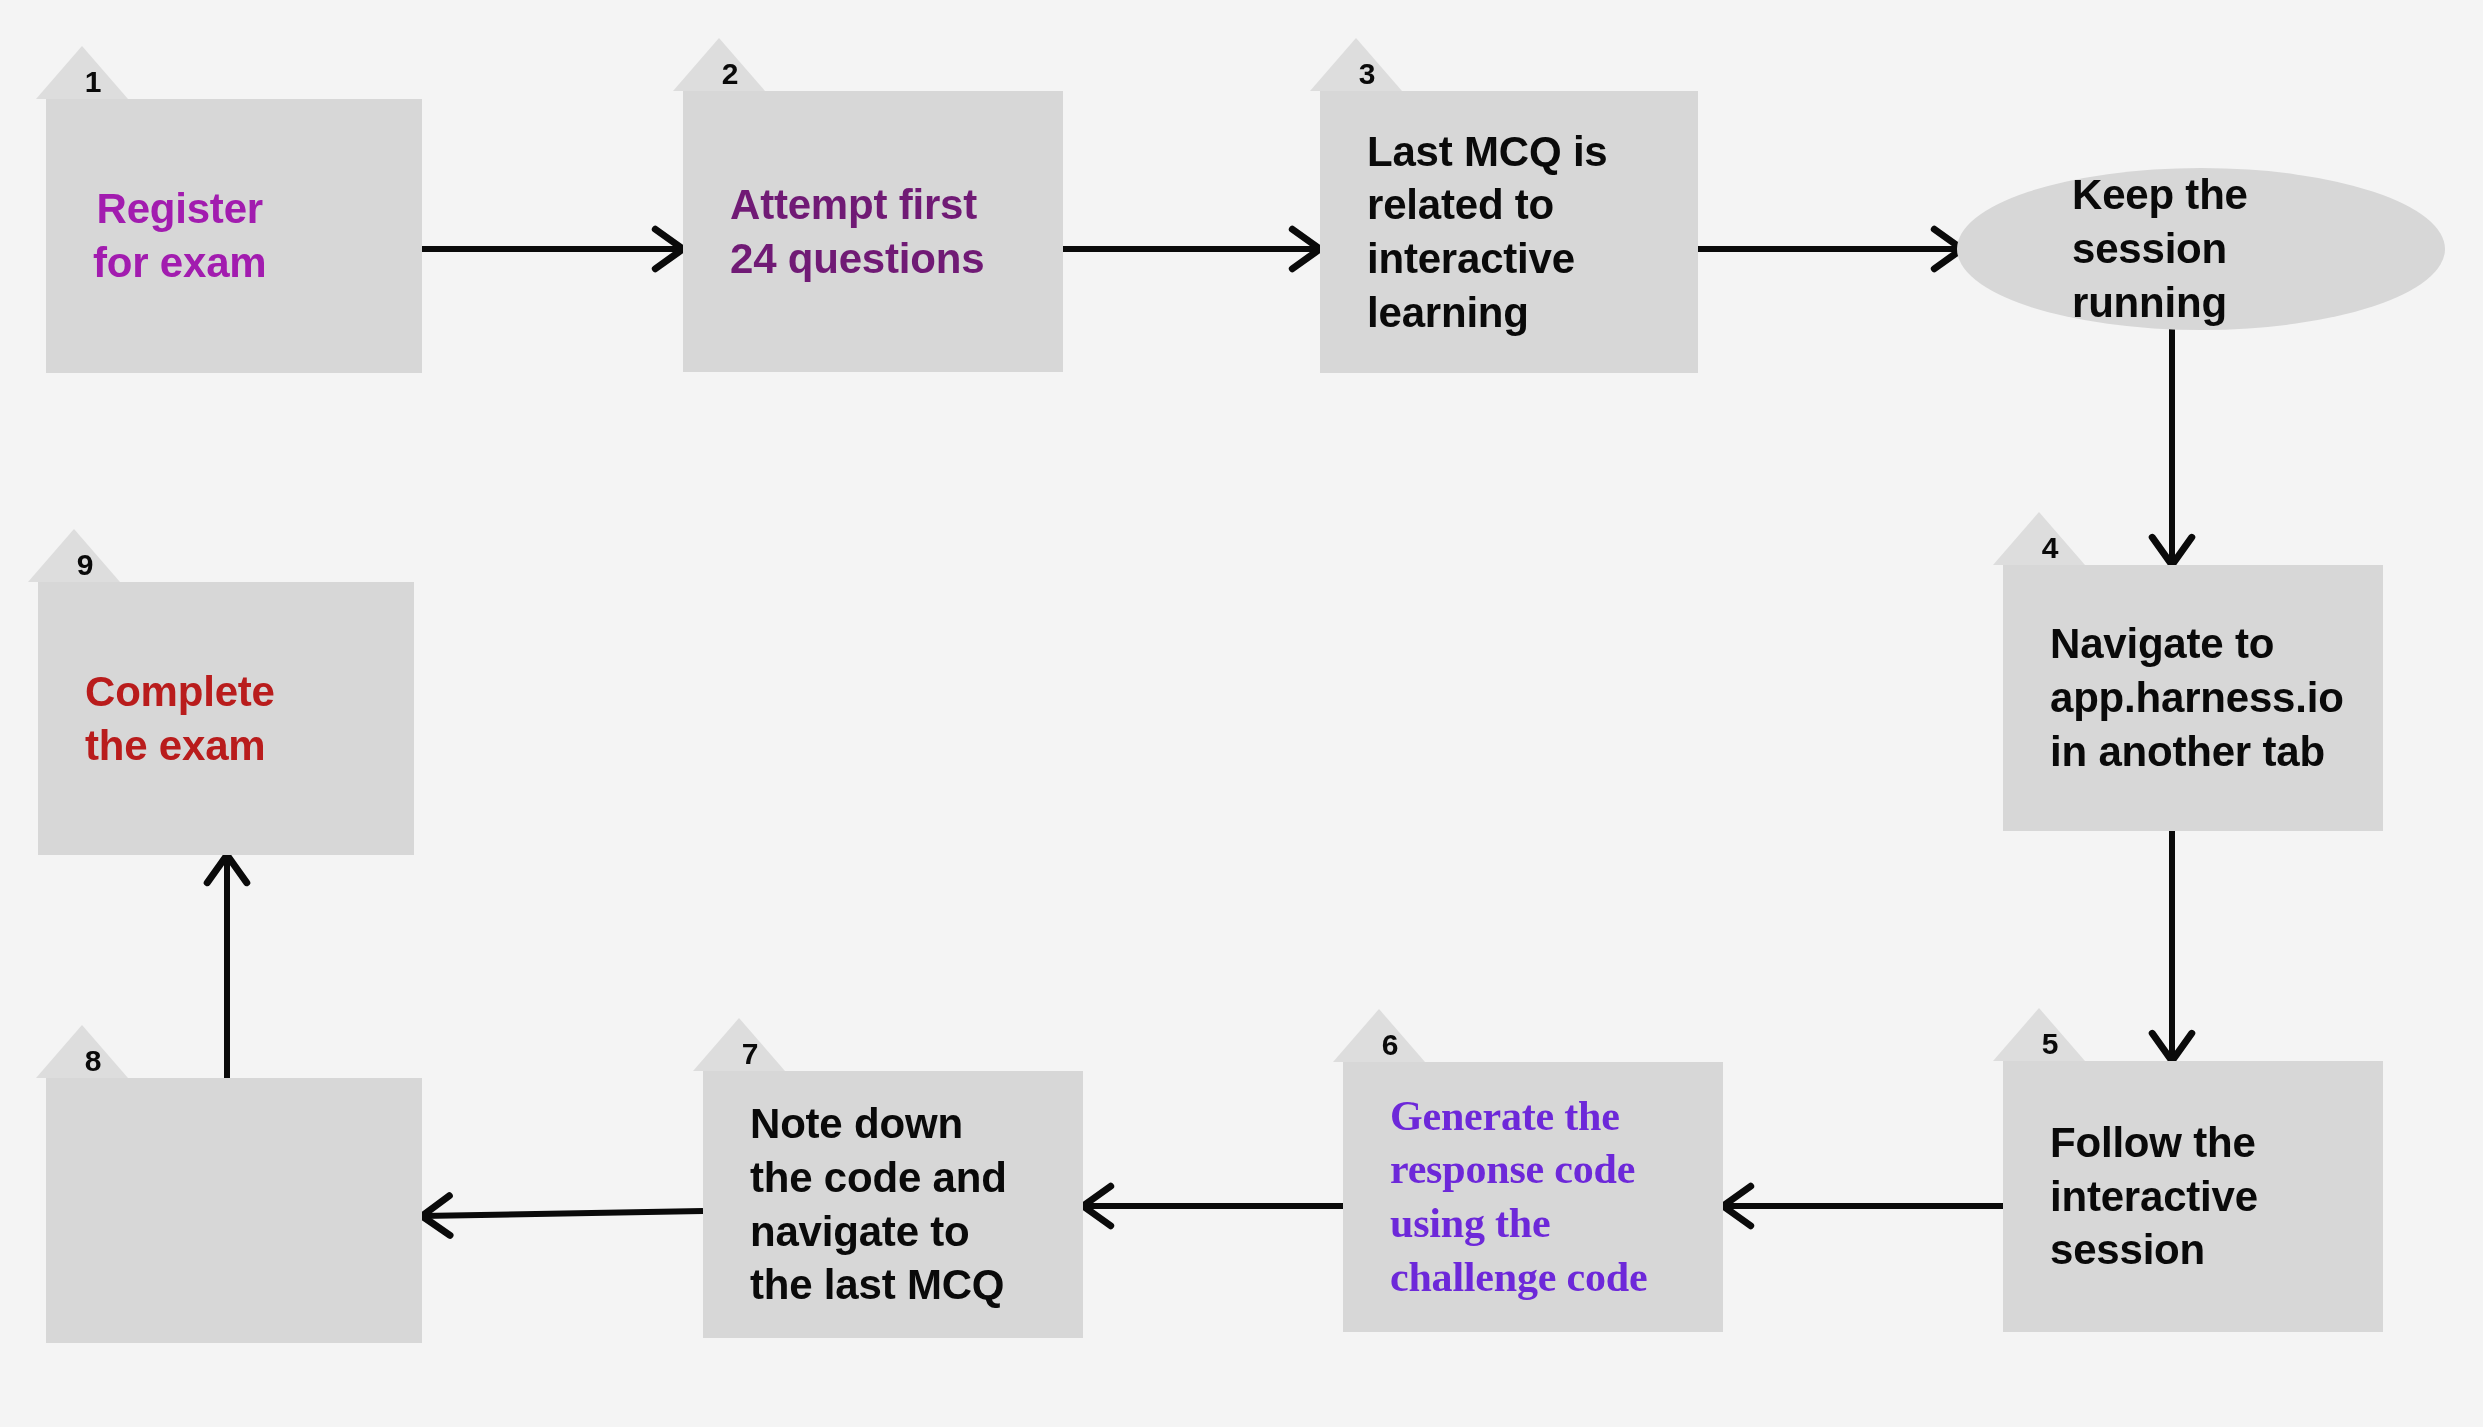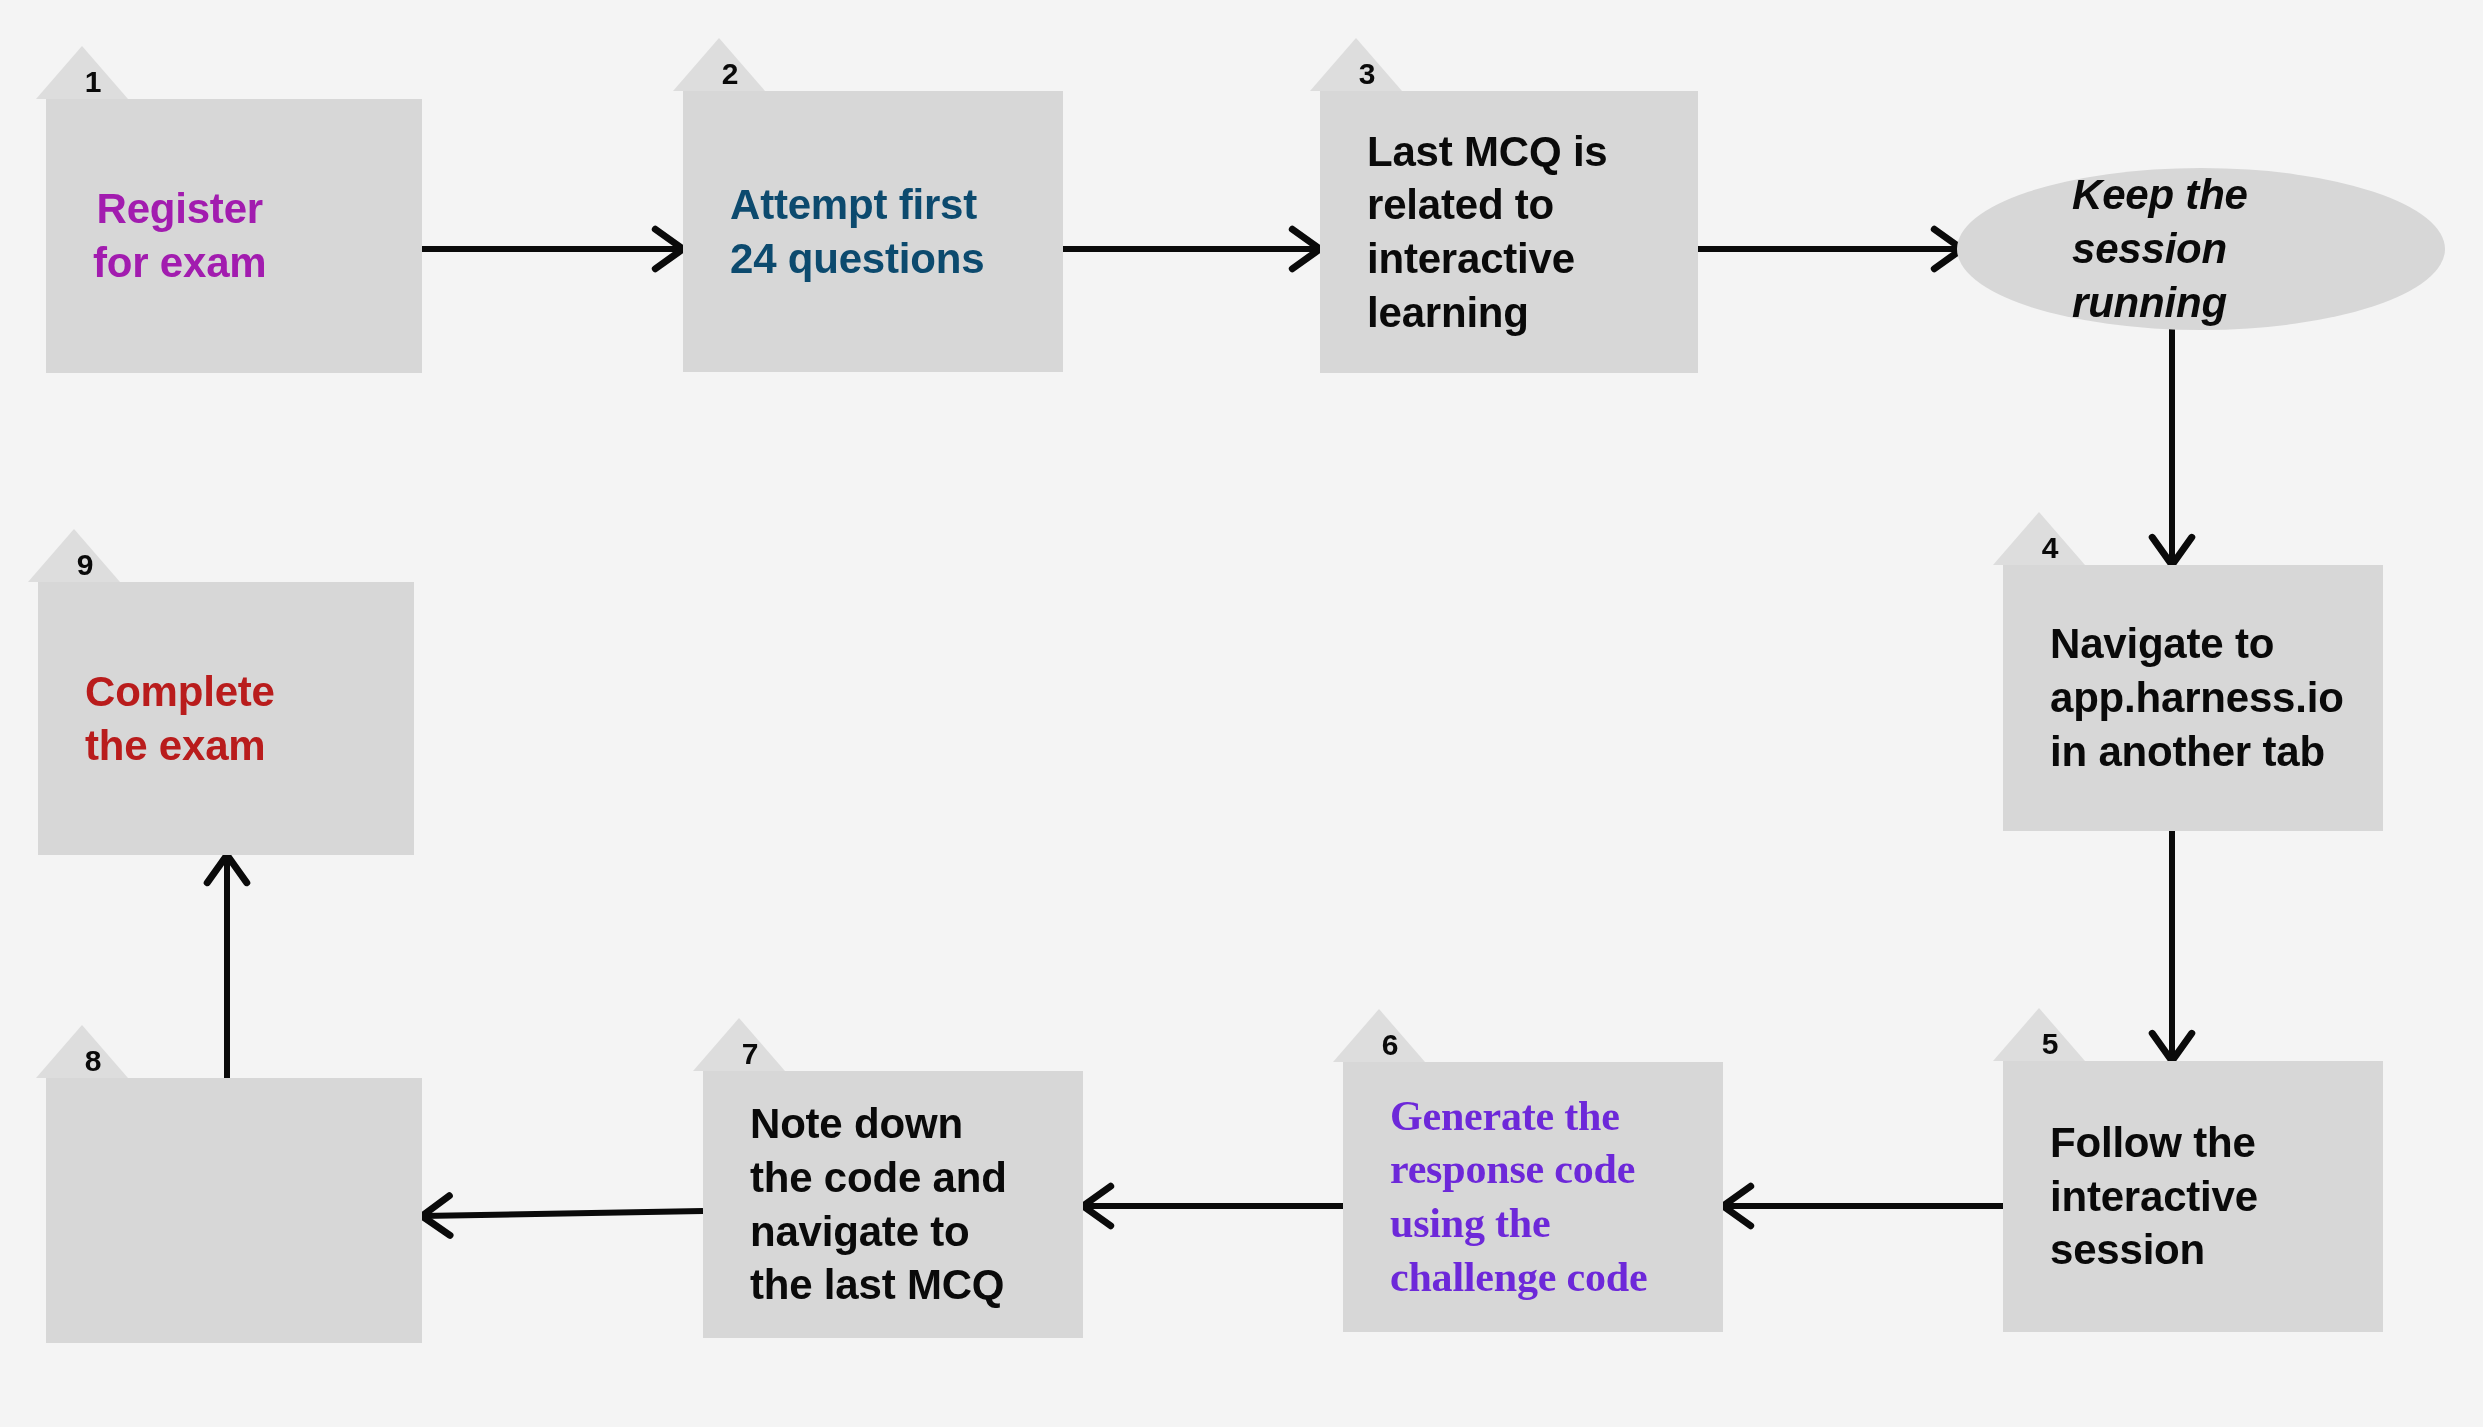--- a/index.html
+++ b/index.html
@@ -31,21 +31,20 @@
     background: #d7d7d7;
     display: flex;
     align-items: center;
   }
   .node-ellipse {
     background: #d7d7d7;
     border-radius: 50%;
     display: flex;
     align-items: center;
     justify-content: center;
-    font-style: italic;
   }
   .node-label {
     font-weight: 700;
     color: #0a0a0a;
     font-size: 42px;
     line-height: 1.28;
     letter-spacing: -0.2px;
     white-space: pre-line;
     padding-left: 47px;
     padding-right: 14px;
@@ -142,21 +141,21 @@
           <div class="badge-num">1</div>
         </div>
         <div class="node-label" style="color: #a21caf; text-align: center;">Register
 for exam</div>
       </div>
       <div class="node node-box" style="left: 683px; top: 91px; width: 380px; height: 281px; background: rgb(215, 215, 215);">
         <div class="badge">
           <div class="badge-tri" style="border-bottom-color: rgb(221, 221, 221);"></div>
           <div class="badge-num">2</div>
         </div>
-        <div class="node-label" style="color: #0c4a6e;">Attempt first
+        <div class="node-label" style="color: #701a75;">Attempt first
 24 questions</div>
       </div>
       <div class="node node-box" style="left: 1320px; top: 91px; width: 378px; height: 282px; background: rgb(215, 215, 215);">
         <div class="badge">
           <div class="badge-tri" style="border-bottom-color: rgb(221, 221, 221);"></div>
           <div class="badge-num">3</div>
         </div>
         <div class="node-label" style="color: rgb(10, 10, 10);">Last MCQ is
 related to
 interactive

